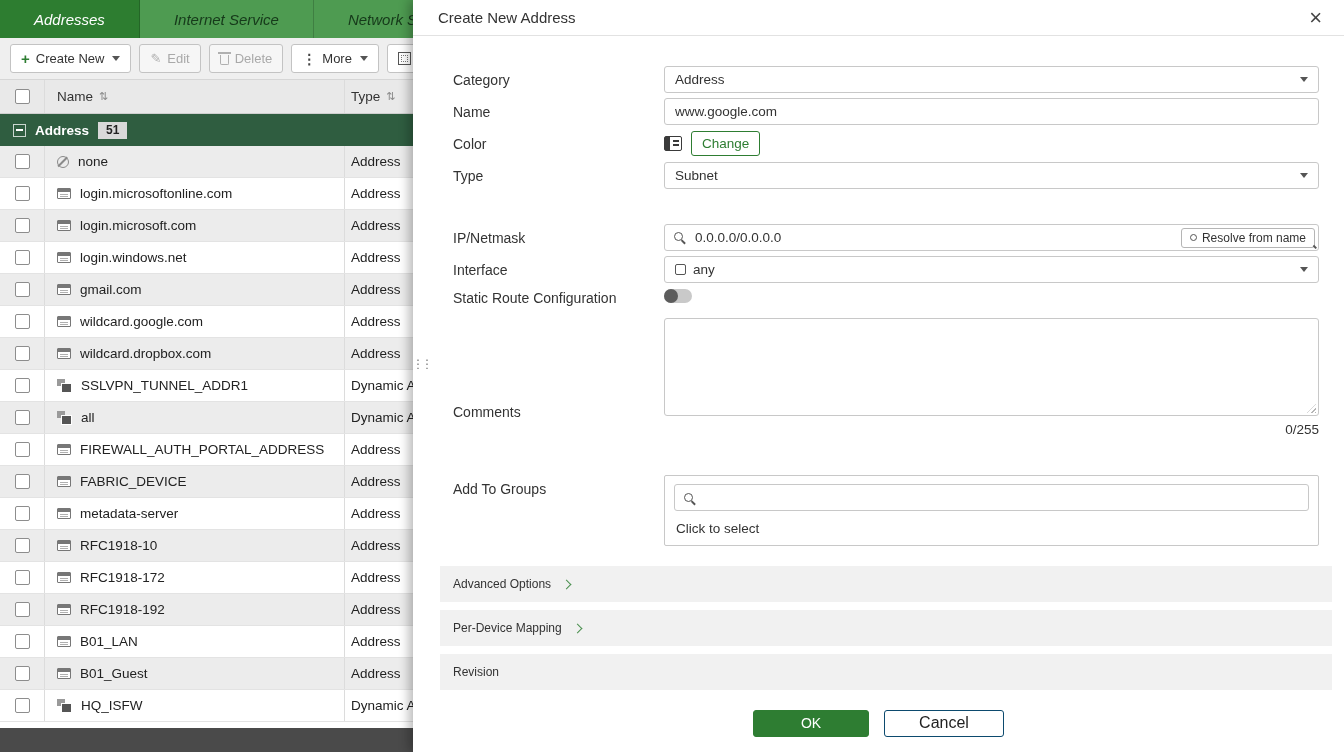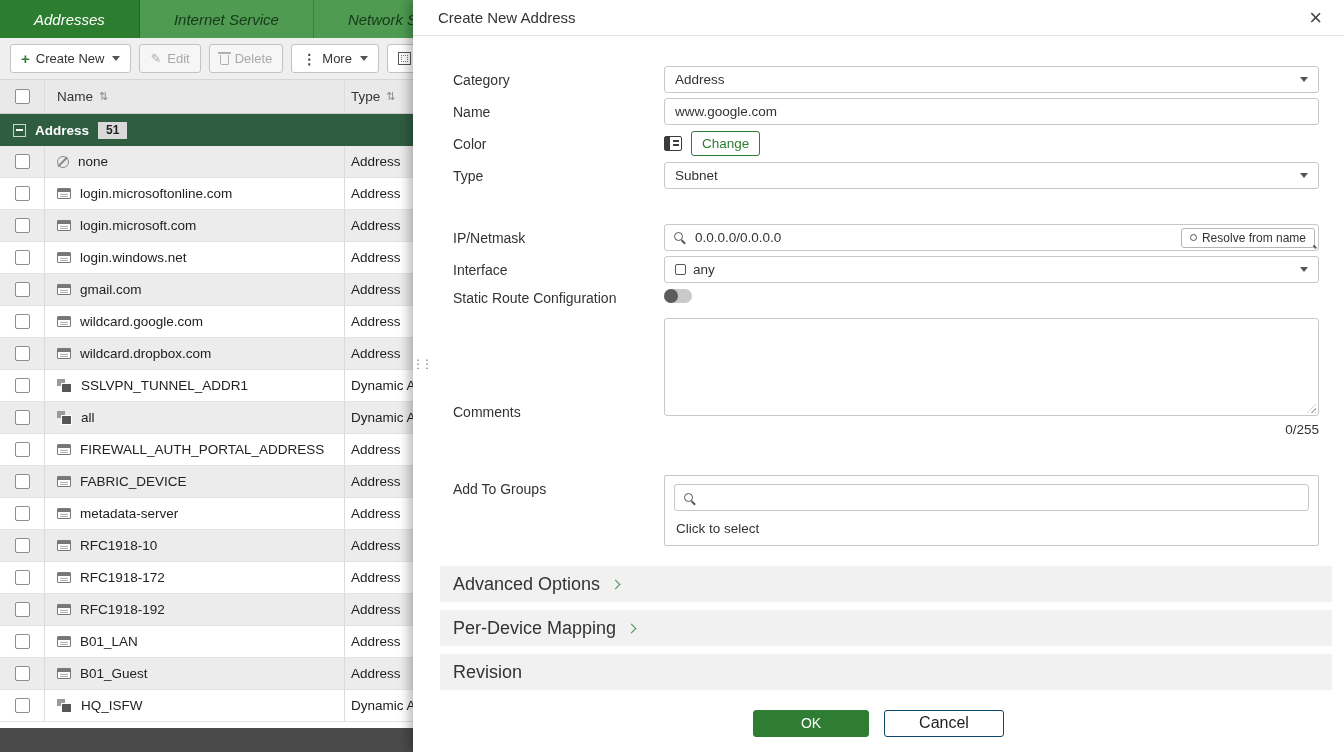--- a/index.html
+++ b/index.html
@@ -124,21 +124,21 @@
   .counter { width:866px; text-align:right; font-size:13.5px; color:#333; margin-top:2px; margin-bottom:38px; }
 
   .groups-box { width:655px; border:1px solid #c8c8c8; border-radius:2px; padding:8px 9px 9px; }
   .groups-search { height:27px; border:1px solid #c8c8c8; border-radius:3px; display:flex; align-items:center;
                    padding:0 9px; gap:7px; background:#fff; }
   .groups-search input { border:none; outline:none; flex:1; font-size:13.5px; font-family:"Liberation Sans", sans-serif; }
   .groups-hint { font-size:13.5px; color:#333; margin-top:10px; padding-left:2px; }
 
   .sections { margin:20px 0 0 -13px; }
   .sec-bar { height:36px; background:#f1f1f1; display:flex; align-items:center; gap:12px;
-             padding-left:13px; margin-bottom:8px; font-size:18px; color:#333; cursor:pointer; }
+             padding-left:13px; margin-bottom:8px; font-size:12px; color:#333; cursor:pointer; }
   .chev { width:7px; height:7px; border-right:1.5px solid #4a8f4e; border-top:1.5px solid #4a8f4e;
           transform:rotate(45deg); margin-top:1px; }
 
   .modal-footer { flex:none; height:58px; display:flex; align-items:center; justify-content:center; gap:15px; }
   .btn-ok { width:116px; height:27px; background:#2e7d32; color:#fff; border:1px solid #2e7d32;
             border-radius:3px; font-size:14px; cursor:pointer; font-family:"Liberation Sans", sans-serif; }
   .btn-cancel { width:120px; height:27px; background:#fff; color:#222; border:1px solid #0c4a6e;
                 border-radius:3px; font-size:16px; cursor:pointer; font-family:"Liberation Sans", sans-serif; }
 
   .drag-handle { position:absolute; left:-1px; top:360px; width:10px; font-size:12px; color:#777;

